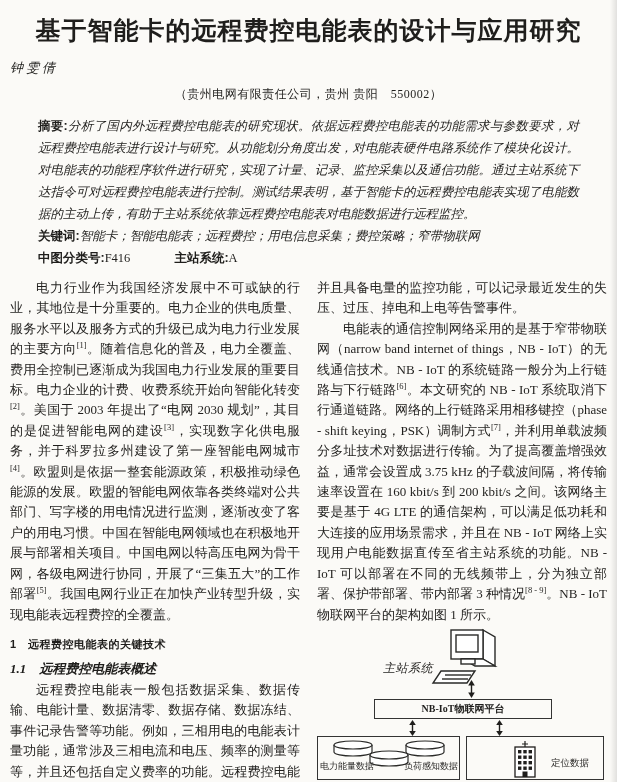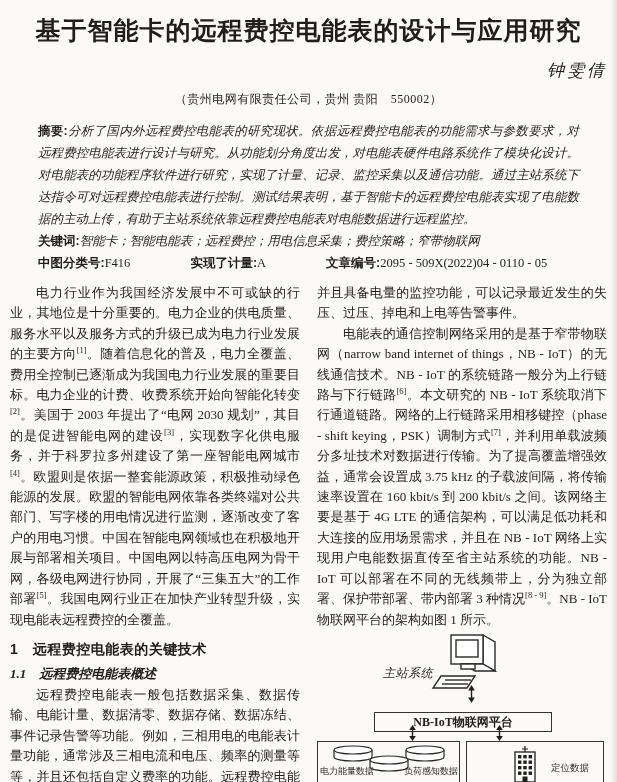--- a/index.html
+++ b/index.html
@@ -24,23 +24,23 @@
   
   .title{
     font-family:"Liberation Serif", serif;
     font-weight:bold;
     font-size:25px;
     letter-spacing:1px;
     text-align:center;
     margin-top:4px;
   }
   .author{
-    text-align:right;
+    text-align:left;
     font-style:italic;
-    font-size:17px;
+    font-size:13px;
     letter-spacing:3px;
     margin-top:12px;
   }
   .affiliation{
     text-align:center;
     font-size:12px;
     margin-top:9px;
     letter-spacing:0.5px;
     font-family:Liberation Serif, serif;
   }
@@ -53,21 +53,21 @@
   }
   .abstract .lbl{
     font-family:"Liberation Sans", sans-serif;
     font-weight:bold;
     font-style:normal;
     font-size:12.5px;
   }
   .kai{ font-style:italic; }
   .abs-meta{
     display:flex;
-    gap:16px;
+    gap:0;
     font-style:normal;
   }
   .abs-meta .meta-item{ white-space:nowrap; }
   .abs-meta .meta-item + .meta-item{ margin-left:44px; }
   
   .columns{
     display:flex;
     gap:17px;
     margin-top:9px;
   }
@@ -75,21 +75,21 @@
   .para{ text-align:justify; }
   .para.indent{ text-indent:2em; }
   sup{
     font-size:8.5px;
     line-height:0;
     vertical-align:super;
   }
   h2.sec{
     font-family:"Liberation Sans", sans-serif;
     font-weight:bold;
-    font-size:14px;
+    font-size:11px;
     letter-spacing:0.5px;
     margin:9px 0 5px 0;
     line-height:20px;
   }
   h3.subsec{
     font-weight:bold;
     font-style:italic;
     font-size:13px;
     margin:1px 0 2px 0;
     line-height:19px;
@@ -104,24 +104,24 @@
   .diagram svg{ position:absolute; }
   .master-label{
     position:absolute; left:66px; top:30px;
     font-size:12px; font-style:italic; letter-spacing:0.5px;
   }
   .computer{ left:114px; top:0; }
   .arrow.a1{ left:149px; top:52px; }
   .arrow.a2{ left:90px;  top:92px; }
   .arrow.a3{ left:177px; top:92px; }
   .platform-box{
-    position:absolute; left:57px; top:79px;
+    position:absolute; left:57px; top:71px;
     width:178px; height:20px;
     border:1px solid #333;
-    font-size:12px; font-weight:bold;
+    font-size:10px; font-weight:bold;
     text-align:center; line-height:18px;
     background:#fbfaf7;
   }
   .data-box{
     position:absolute; top:108px; height:44px;
     border:1px solid #333;
     background:#fbfaf7;
   }
   .data-box.leftbox{ left:0; width:143px; }
   .data-box.rightbox{ left:149px; width:138px; }
@@ -145,22 +145,21 @@
 
   <h1 class="title">基于智能卡的远程费控电能表的设计与应用研究</h1>
   <div class="author">钟雯倩</div>
   <div class="affiliation">（贵州电网有限责任公司，贵州 贵阳　550002）</div>
 
   <div class="abstract">
     <p><span class="lbl">摘要:</span><span class="kai">分析了国内外远程费控电能表的研究现状。依据远程费控电能表的功能需求与参数要求，对远程费控电能表进行设计与研究。从功能划分角度出发，对电能表硬件电路系统作了模块化设计。对电能表的功能程序软件进行研究，实现了计量、记录、监控采集以及通信功能。通过主站系统下达指令可对远程费控电能表进行控制。测试结果表明，基于智能卡的远程费控电能表实现了电能数据的主动上传，有助于主站系统依靠远程费控电能表对电能数据进行远程监控。</span></p>
     <p><span class="lbl">关键词:</span><span class="kai">智能卡；智能电能表；远程费控；用电信息采集；费控策略；窄带物联网</span></p>
     <p class="abs-meta">
       <span class="meta-item"><span class="lbl">中图分类号:</span><span>F416</span></span>
-      <span class="meta-item"><span class="lbl">实现了计量:</span><span>A</span></span>
-      <span class="meta-item"><span class="lbl">文章编号:</span><span>2095 - 509X(2022)04 - 0110 - 05</span></span>
+      <span class="meta-item"><span class="lbl">主站系统:</span><span>A</span></span>
     </p>
   </div>
 
   <div class="columns">
 
     <div class="col">
       <p class="para indent">电力行业作为我国经济发展中不可或缺的行业，其地位是十分重要的。电力企业的供电质量、服务水平以及服务方式的升级已成为电力行业发展的主要方向<sup>[1]</sup>。随着信息化的普及，电力全覆盖、费用全控制已逐渐成为我国电力行业发展的重要目标。电力企业的计费、收费系统开始向智能化转变<sup>[2]</sup>。美国于 2003 年提出了“电网 2030 规划”，其目的是促进智能电网的建设<sup>[3]</sup>，实现数字化供电服务，并于科罗拉多州建设了第一座智能电网城市<sup>[4]</sup>。欧盟则是依据一整套能源政策，积极推动绿色能源的发展。欧盟的智能电网依靠各类终端对公共部门、写字楼的用电情况进行监测，逐渐改变了客户的用电习惯。中国在智能电网领域也在积极地开展与部署相关项目。中国电网以特高压电网为骨干网，各级电网进行协同，开展了“三集五大”的工作部署<sup>[5]</sup>。我国电网行业正在加快产业转型升级，实现电能表远程费控的全覆盖。</p>
       <h2 class="sec">1　远程费控电能表的关键技术</h2>
       <h3 class="subsec">1.1　远程费控电能表概述</h3>
       <p class="para indent">远程费控电能表一般包括数据采集、数据传输、电能计量、数据清零、数据存储、数据冻结、事件记录告警等功能。例如，三相用电的电能表计量功能，通常涉及三相电流和电压、频率的测量等等，并且还包括自定义费率的功能。远程费控电能表可以针对不同时段和不同时区进行有效的费率定义，</p>

